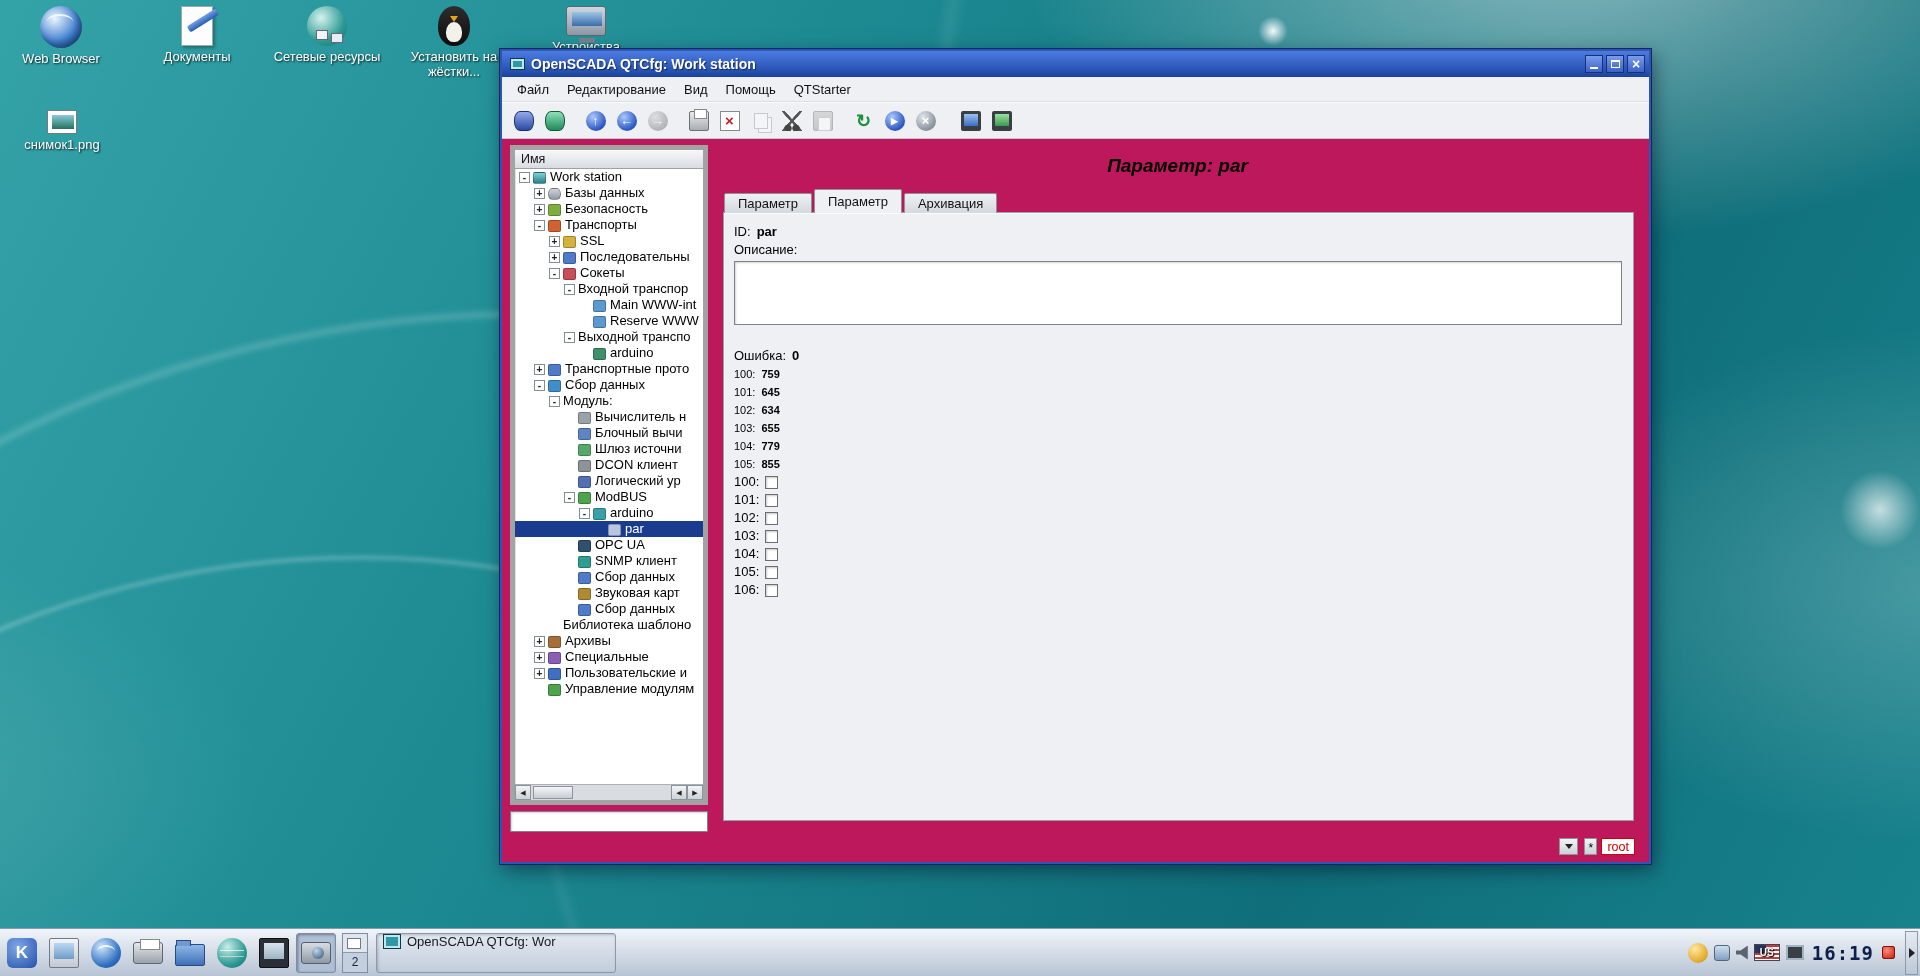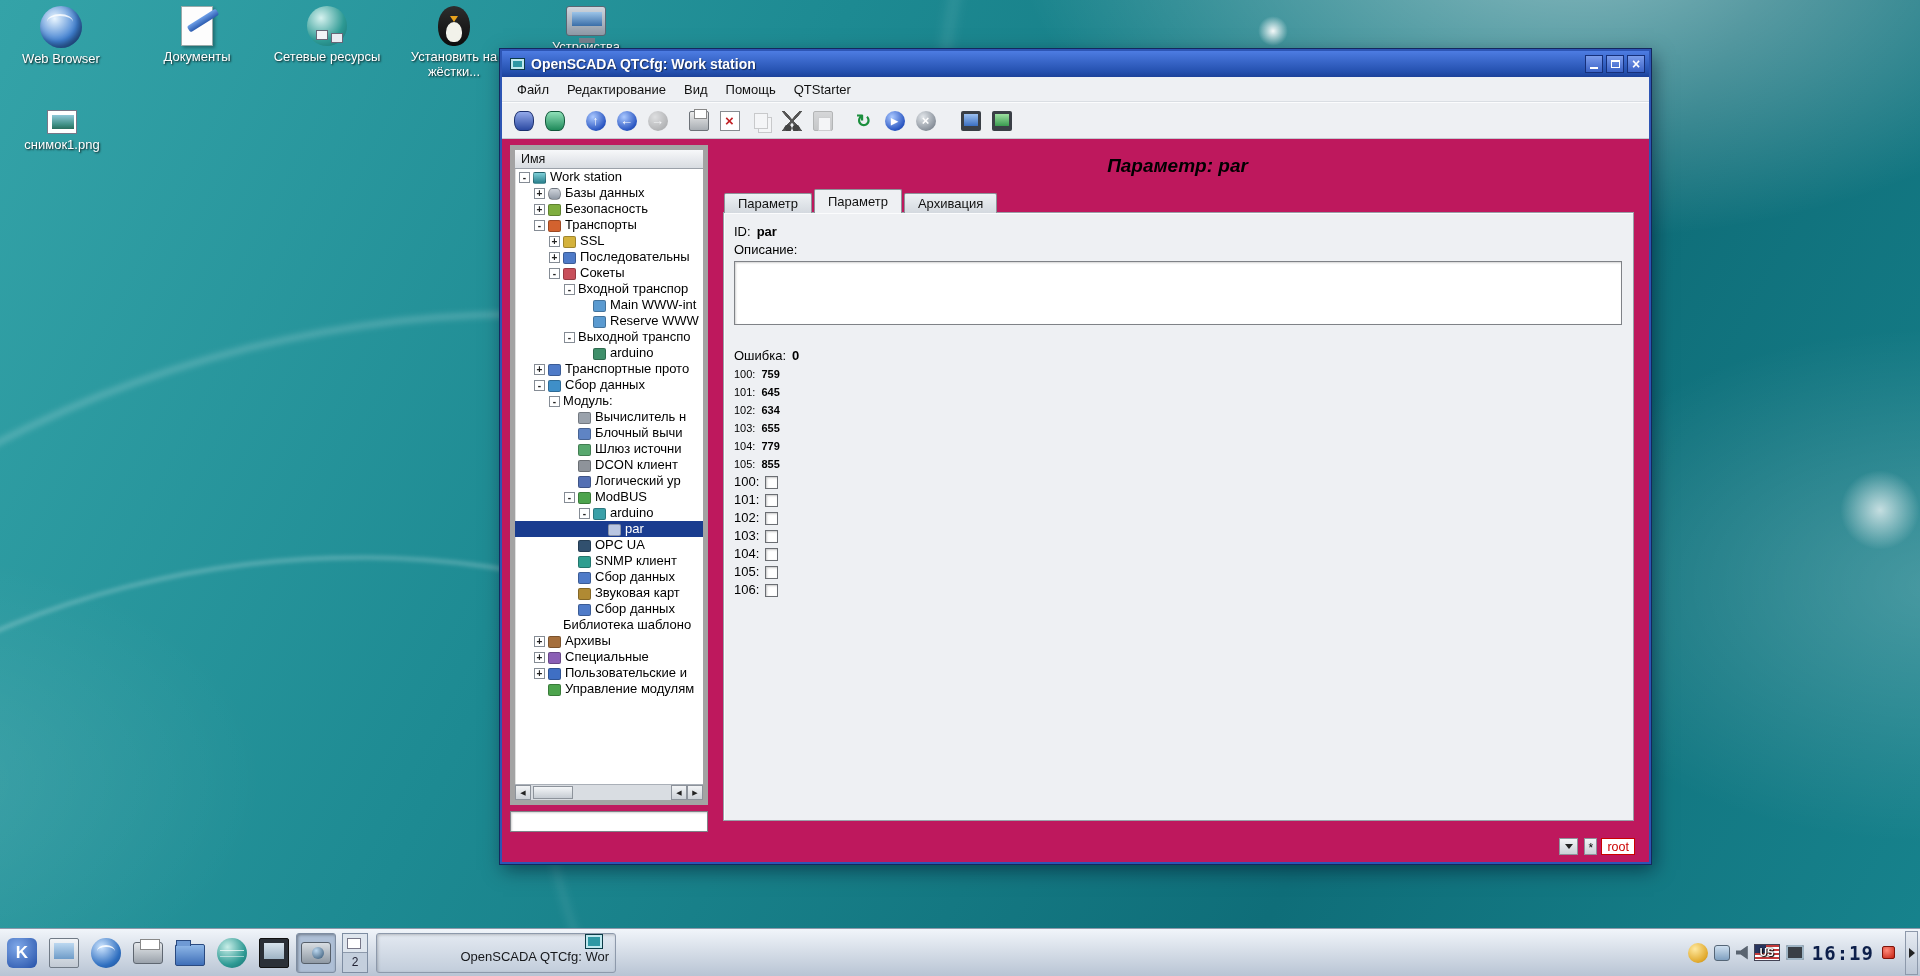--- a/index.html
+++ b/index.html
@@ -148,21 +148,21 @@
   .qic-globe::after{content:"";position:absolute;left:3px;top:12px;right:3px;height:5px;border-top:1px solid rgba(255,255,255,.7);border-bottom:1px solid rgba(255,255,255,.5);}
   .qic-term{background:#2b3037;border:1px solid #111;border-radius:2px;}
   .qic-term::after{content:"";position:absolute;left:4px;top:4px;right:4px;bottom:8px;background:linear-gradient(#d8e4ee,#9fb4c4);}
   .qic-snap{background:linear-gradient(#d8dde2,#8f99a4);border:1px solid #565f6a;border-radius:3px;height:22px;}
   .qic-snap::after{content:"";position:absolute;left:10px;top:4px;width:12px;height:12px;border-radius:50%;background:radial-gradient(circle at 35% 30%,#bcd8f0,#30506e);}
   .pager{width:26px;height:40px;border:1px solid #7e8da2;background:#c4cfdd;margin:0 4px;display:flex;flex-direction:column;}
   .pcell{flex:1;position:relative;}
   .pcell.top{border-bottom:1px solid #8d99ab;background:#dfe6ee;}
   .pcell.top::after{content:"";position:absolute;left:4px;top:4px;width:12px;height:9px;background:#fff;border:1px solid #778;}
   .pcell.num{font-size:12px;color:#223;display:flex;align-items:center;justify-content:center;}
-  .taskbtn{height:40px;width:240px;margin-left:4px;border:1px solid #8d99ab;border-radius:3px;background:linear-gradient(#e3e9f1,#c2cddb);box-shadow:inset 1px 1px 3px rgba(0,0,0,.22);display:flex;align-items:flex-end;padding:0 6px;flex-direction:column;}
+  .taskbtn{height:40px;width:240px;margin-left:4px;border:1px solid #8d99ab;border-radius:3px;background:linear-gradient(#e3e9f1,#c2cddb);box-shadow:inset 1px 1px 3px rgba(0,0,0,.22);display:flex;align-items:flex-start;padding:0 6px;}
   .qic-oscada{width:18px;height:15px;background:#2f98a4;border:1px solid #0c3a46;box-shadow:inset 0 0 0 2px #bfe8ee;margin-right:6px;flex:none;}
   .tasklabel{font-size:13px;color:#16181c;white-space:nowrap;overflow:hidden;}
   .tb-right{margin-left:auto;display:flex;align-items:center;height:100%;}
   .tray{width:20px;height:20px;margin-right:6px;position:relative;}
   .tray-yellow{border-radius:50%;background:radial-gradient(circle at 35% 30%,#ffe9a0,#e0a82a 70%,#a87a14);}
   .tray-net{background:linear-gradient(#cfe0f0,#7fa0c0);border:1px solid #567;border-radius:3px;width:16px;height:16px;}
   .tray-vol{width:12px;height:14px;background:#5a6470;clip-path:polygon(0 35%,40% 35%,100% 0,100% 100%,40% 65%,0 65%);}
   .flag{width:26px;height:17px;position:relative;border:1px solid #445;background:repeating-linear-gradient(#c43a3a 0 2px,#fff 2px 4px);margin-right:6px;display:flex;align-items:center;justify-content:center;}
   .flag::before{content:"";position:absolute;left:0;top:0;width:11px;height:8px;background:#27355f;}
   .flag .fl{position:relative;color:#fff;font-size:10px;font-weight:bold;text-shadow:0 0 2px #000,1px 1px 1px #000;}

